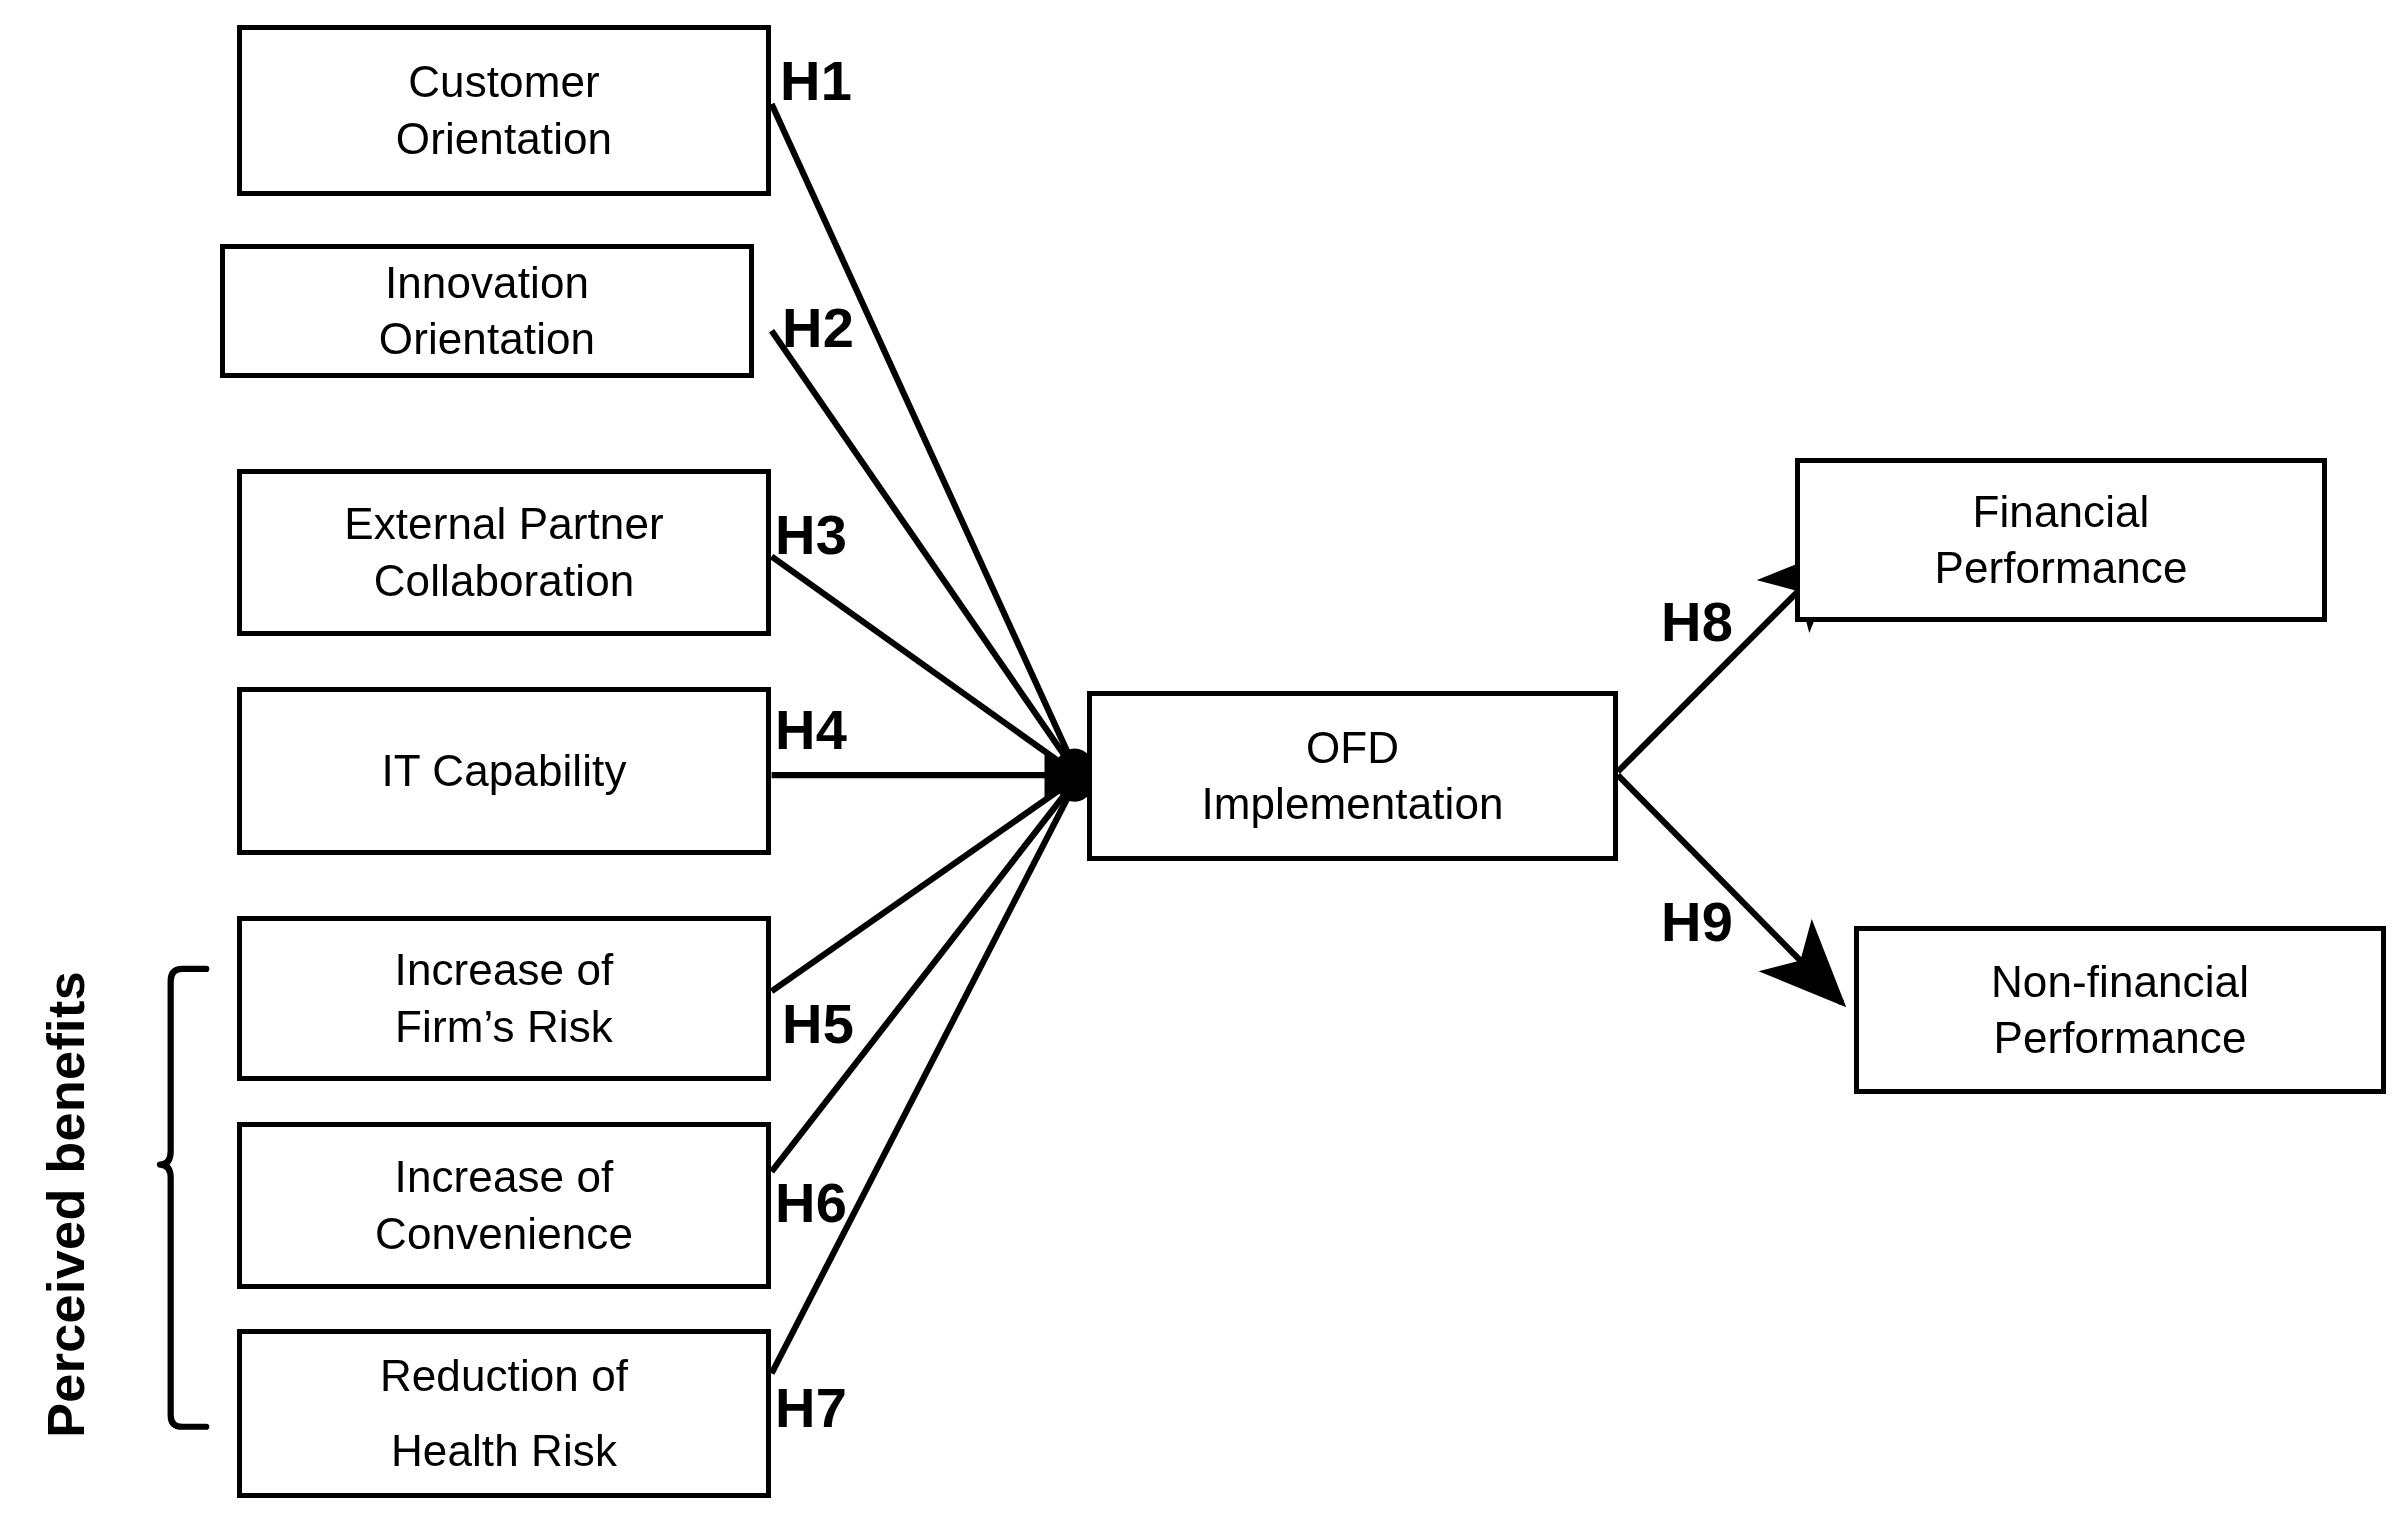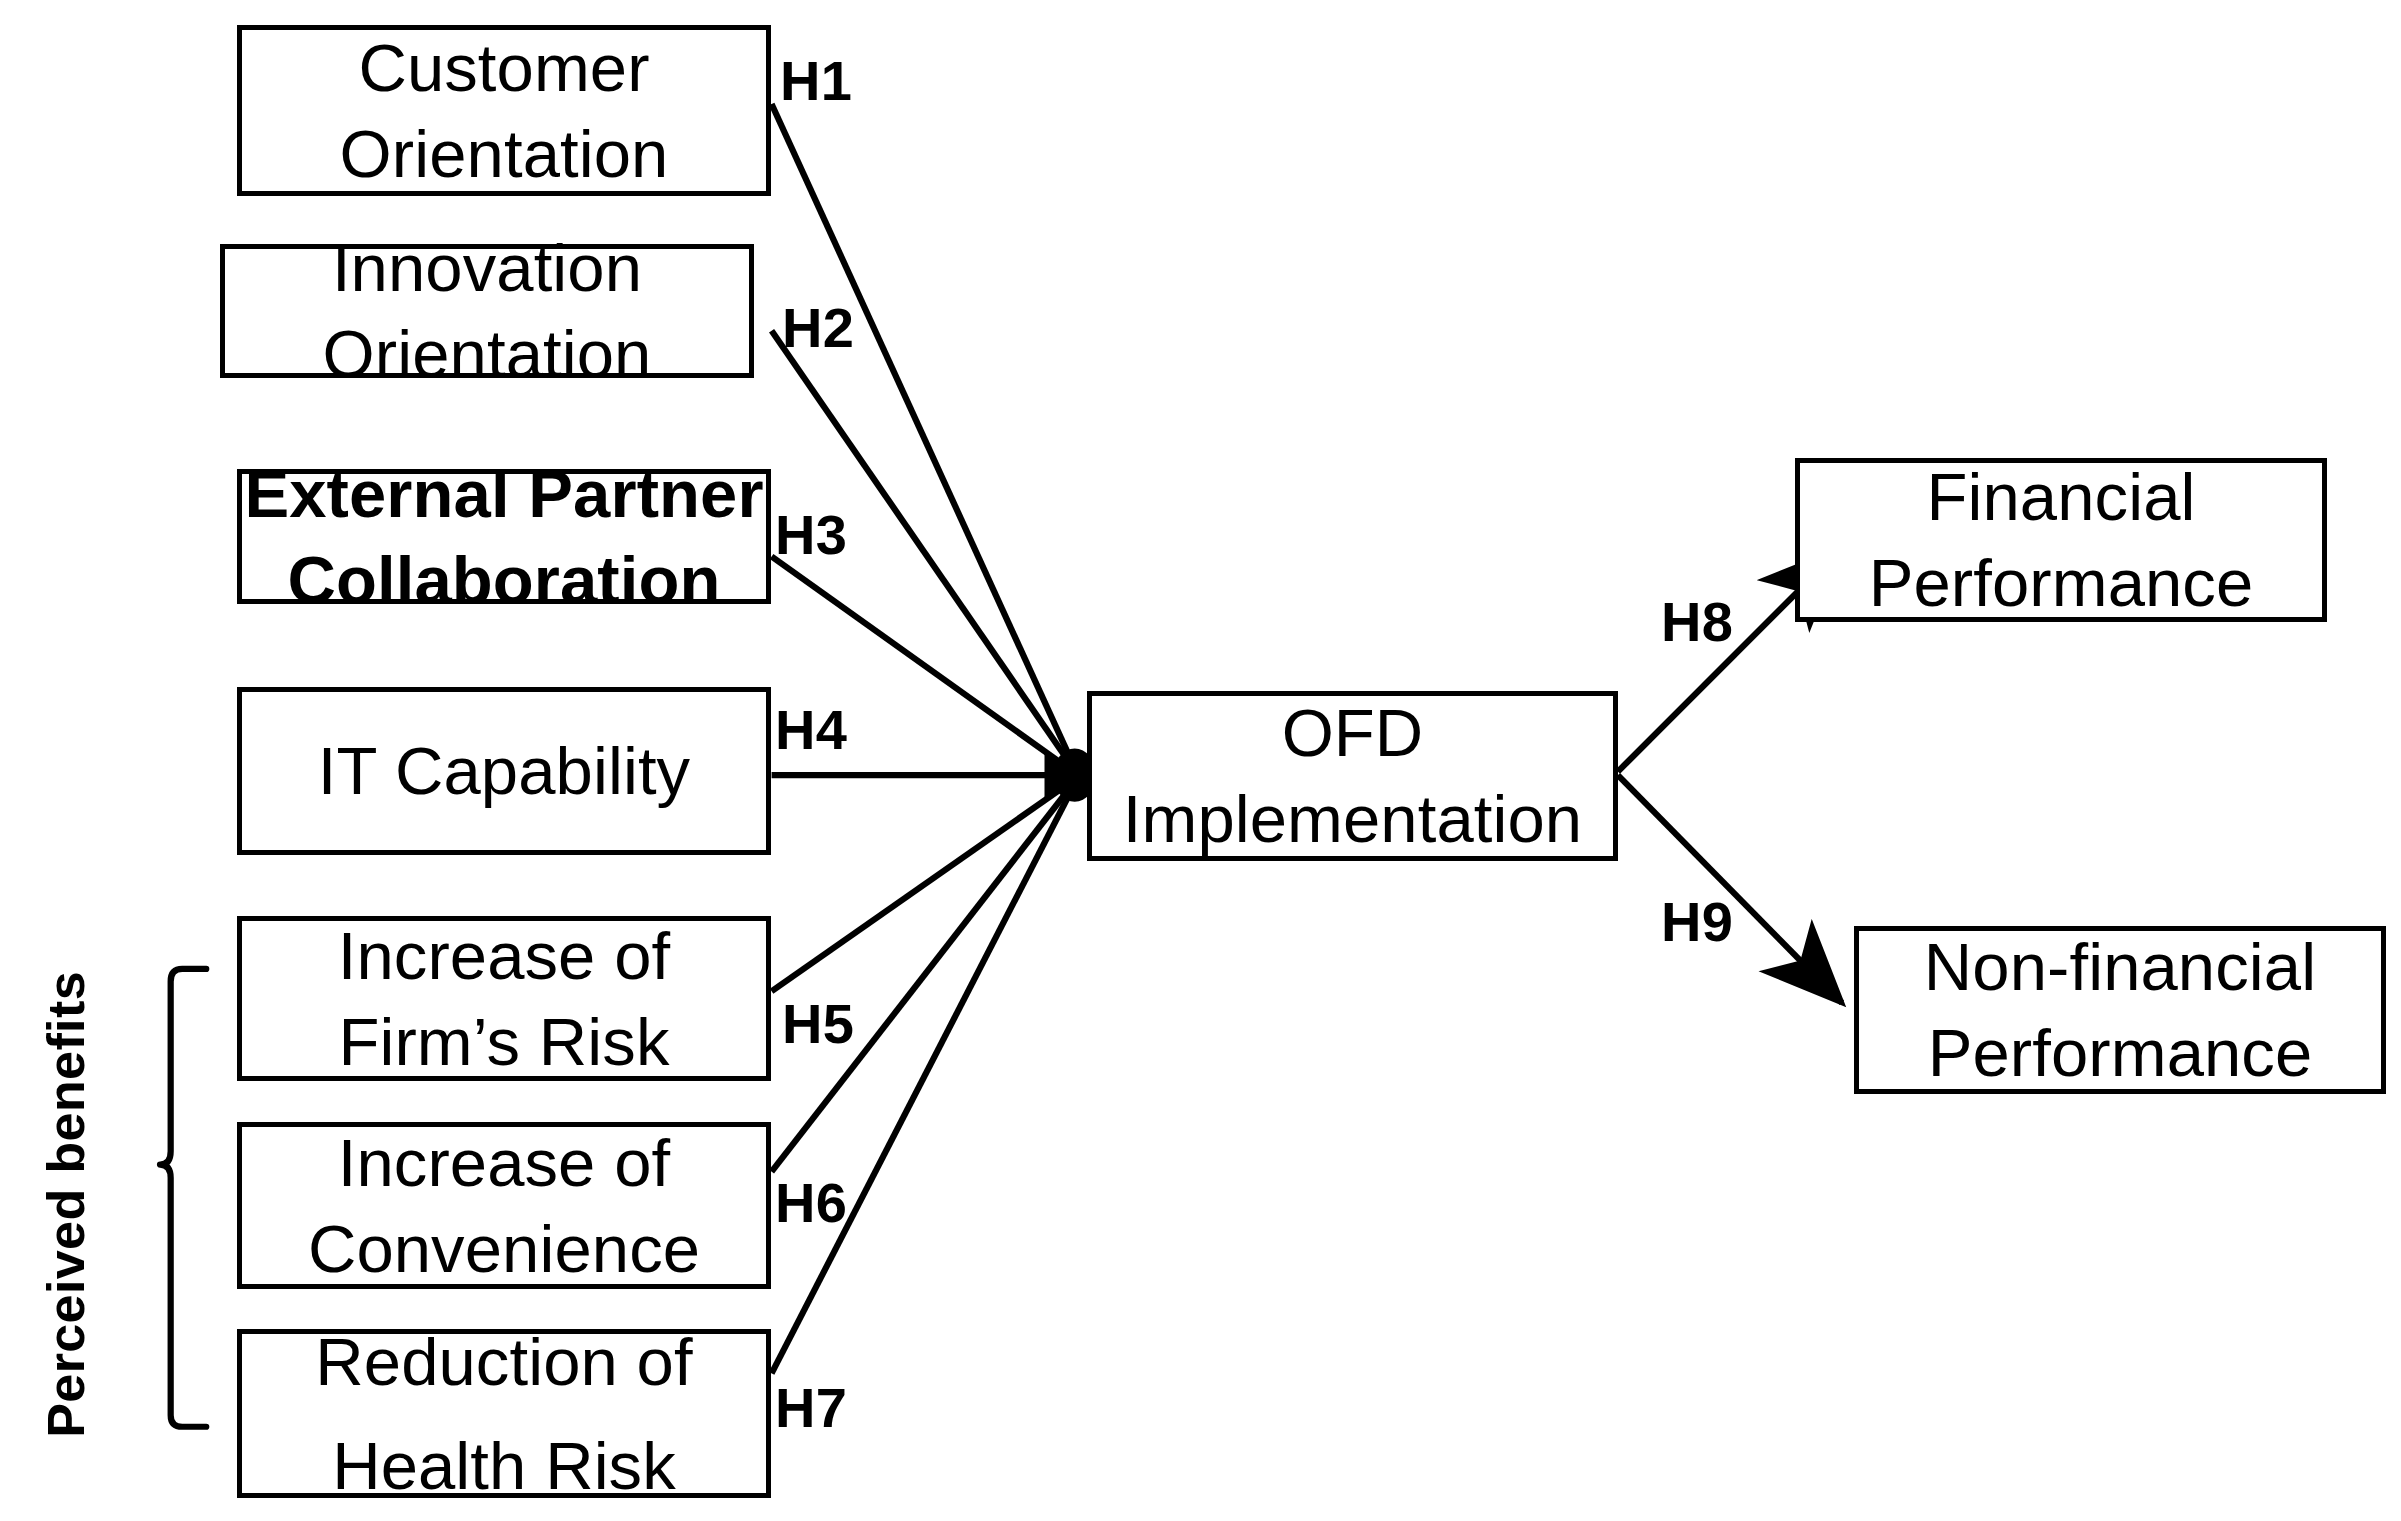--- a/index.html
+++ b/index.html
@@ -32,21 +32,21 @@
     box-sizing: border-box;
     border: 5.3px solid #000000;
     background: #ffffff;
     display: flex;
     flex-direction: column;
     align-items: center;
     justify-content: center;
     text-align: center;
     color: #000000;
     font-family: "Liberation Sans", sans-serif;
-    font-size: 67px;
+    font-size: 44px;
     line-height: 1.28;
     font-weight: 400;
     letter-spacing: 0.1px;
     z-index: 3;
   }
   .node-box .node-line {
     display: block;
     white-space: nowrap;
   }
   .hyp-label {
@@ -120,21 +120,21 @@
   <div class="node-box" style="left:237px; top:25px; width:534px; height:171px;">
     <span class="node-line">Customer</span>
     <span class="node-line">Orientation</span>
   </div>
 
   <div class="node-box" style="left:220px; top:244px; width:534px; height:134px;">
     <span class="node-line">Innovation</span>
     <span class="node-line">Orientation</span>
   </div>
 
-  <div class="node-box" style="left:237px; top:469px; width:534px; height:135px;font-weight:bold;">
+  <div class="node-box" style="left:237px; top:469px; width:534px; height:167px;">
     <span class="node-line">External Partner</span>
     <span class="node-line">Collaboration</span>
   </div>
 
   <div class="node-box" style="left:237px; top:687px; width:534px; height:168px;">
     <span class="node-line">IT Capability</span>
   </div>
 
   <div class="node-box" style="left:237px; top:916px; width:534px; height:165px;">
     <span class="node-line">Increase of</span>

